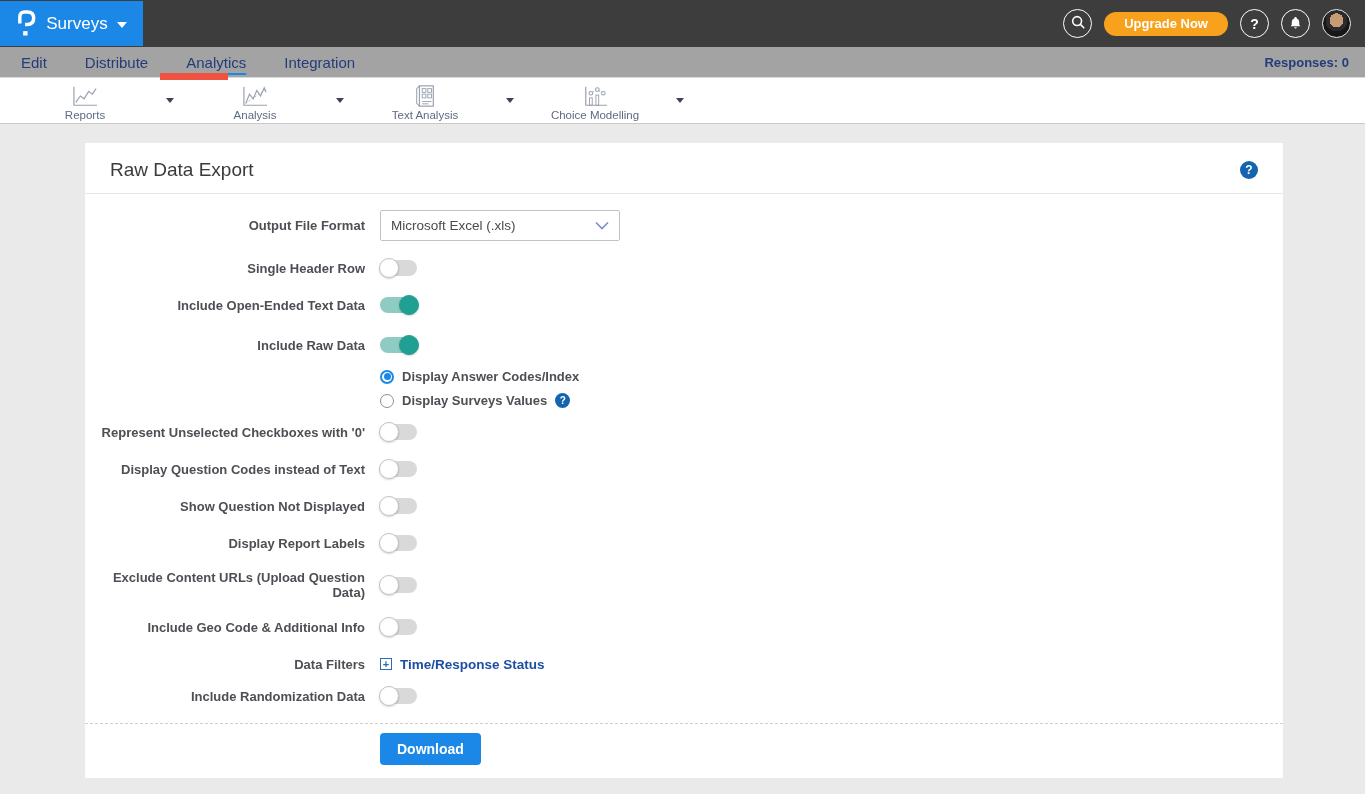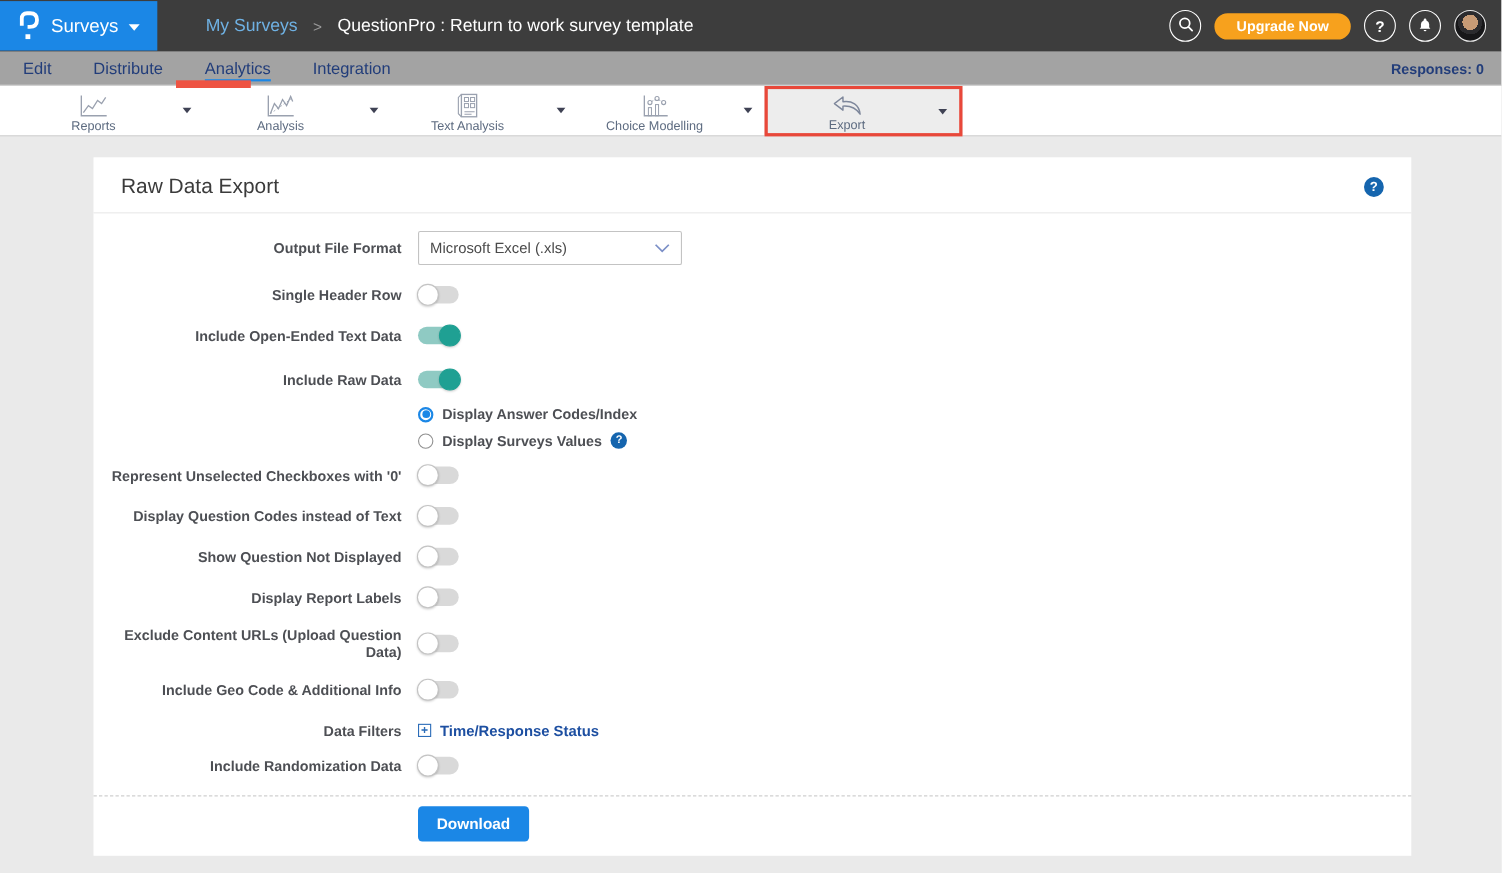--- a/index.html
+++ b/index.html
@@ -78,25 +78,20 @@
   <div class="brand">
     <span>
       <svg width="21" height="29" viewBox="0 0 22 30">
         <path d="M4 15 V8 Q4 3 9 3 H12 Q18.5 3 18.5 9.5 Q18.5 16 11.5 16 H9.5" fill="none" stroke="#ffffff" stroke-width="3.6"></path>
         <rect x="7.5" y="23" width="4.6" height="4.6" fill="#ffffff"></rect>
       </svg>
     </span>
     <span class="prod">Surveys</span>
     <span class="caret-w"></span>
   </div>
-  <div class="crumbs">
-    <span class="crumb-parent">My Surveys</span>
-    <span class="crumb-sep">&gt;</span>
-    <span class="crumb-title">QuestionPro : Return to work survey template</span>
-  </div>
   <div class="top-actions">
     <div class="circle-btn">
       <span>
         <svg width="16" height="16" viewBox="0 0 18 18">
           <circle cx="8" cy="8" r="5" fill="none" stroke="#fff" stroke-width="1.8"></circle>
           <line x1="11.7" y1="11.7" x2="15.5" y2="15.5" stroke="#fff" stroke-width="1.8" stroke-linecap="round"></line>
         </svg>
       </span>
     </div>
     <button class="upgrade">Upgrade Now</button>
@@ -192,33 +187,20 @@
           <line x1="20" y1="7.2" x2="23.5" y2="9" stroke="#9aa1af" stroke-width="0.9" stroke-dasharray="2,1.5"></line>
         </svg>
       </span>
       <span class="tb-label">Choice Modelling</span>
     </div>
     <span class="tb-caret">
         <span class="caret-dn"></span>
       </span>
   </div>
 
-  <div class="tb-item export">
-    <div class="tb-stack">
-      <span class="tb-icon">
-        <svg width="32" height="22" viewBox="0 0 34 24">
-          <path d="M13 3.5 L4.5 10 L13 16.5 V12.5 C20 12 26 14.5 30 20.5 C29 11 22 7 13 8.2 Z" fill="none" stroke="#7e879b" stroke-width="1.4" stroke-linejoin="round"></path>
-        </svg>
-      </span>
-      <span class="tb-label">Export</span>
-    </div>
-    <span class="tb-caret">
-        <span class="caret-dn"></span>
-      </span>
-  </div>
 </div>
 
 <div class="card">
   <div class="card-head">
     <span class="card-title">Raw Data Export</span>
     <span class="help-dot">?</span>
   </div>
 
   <div class="card-body">
 

